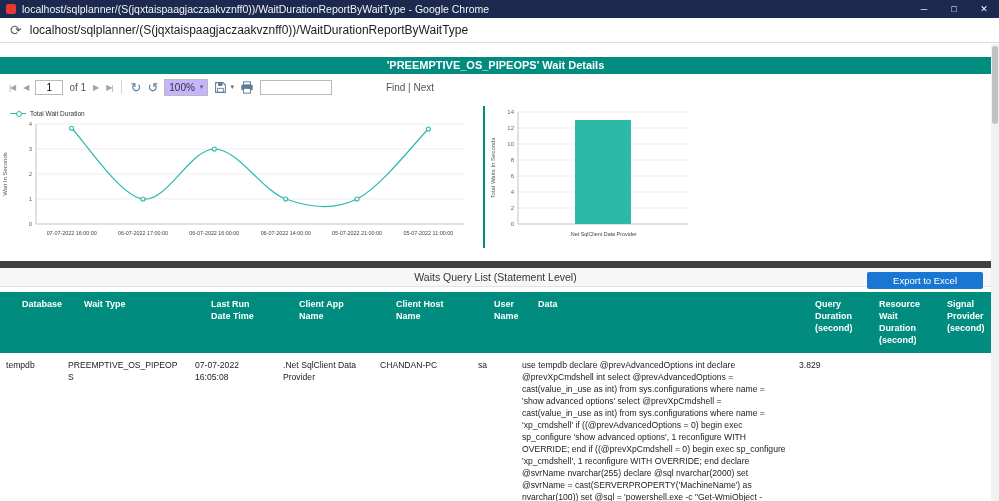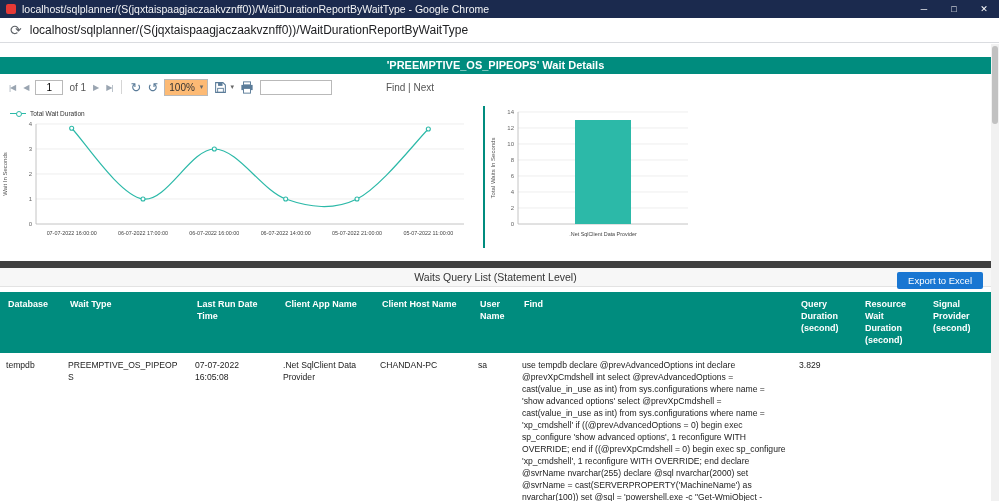--- a/index.html
+++ b/index.html
@@ -39,21 +39,21 @@
     height:26px;display:flex;align-items:center;gap:6px;padding:0 8px;
     font-size:10px;color:#444;background:#fff;
   }
   .nav-btn{color:#9aa5b1;font-size:8px;padding:0 1px;letter-spacing:-1px;cursor:default;}
   .page-input{width:28px;height:15px;font-size:10px;border:1px solid #b9b9b9;text-align:center;padding:0;}
   .of-label{color:#555;}
   .sep{width:1px;height:14px;background:#d5d5d5;margin:0 2px;}
   .tool-icon{color:#5b7c99;font-size:13px;line-height:1;cursor:default;}
   .zoom-select{
     border:1px solid #b9b9b9;height:17px;font-size:10px;color:#333;
-    display:flex;align-items:center;gap:5px;padding:0 4px;background:#fdba74;
+    display:flex;align-items:center;gap:5px;padding:0 4px;background:#c4b5fd;
   }
   .caret{font-size:7px;color:#666;}
   .save-group{display:flex;align-items:center;gap:3px;}
   .find-input{width:72px;height:15px;border:1px solid #b9b9b9;padding:0 2px;font-size:10px;}
   .find-label{color:#555;padding-left:48px;}
   
   .charts-row{display:flex;margin-top:6px;align-items:flex-start;}
   .chart-panel{background:#fff;}
   .line-panel{width:480px;}
   .bar-panel{width:212px;}
@@ -73,27 +73,27 @@
   svg.chart{display:block;}
   svg text{font-family:"Liberation Sans", sans-serif;}
   
   .section-bar{
     position:relative;margin-top:13px;height:26px;background:#f7f7f7;
     border-top:7px solid #404040;border-bottom:1px solid #e3e3e3;
     display:flex;align-items:center;justify-content:center;font-size:10.5px;color:#333;
   }
   .export-btn{
     position:absolute;right:8px;top:4px;background:var(--export);color:#fff;border:none;
-    font-size:9.5px;padding:3px 11px;border-radius:2px;cursor:pointer;
+    font-size:9.5px;padding:3px 26px;border-radius:2px;cursor:pointer;
     font-family:"Liberation Sans", sans-serif;
   }
   table.wait-table{width:991px;border-collapse:collapse;table-layout:fixed;margin-top:5px;}
   table.wait-table th{
     background:var(--accent);color:#fff;text-align:left;vertical-align:top;
-    font-size:9px;font-weight:bold;padding:6px 8px;line-height:1.35;
+    font-size:9px;font-weight:bold;padding:6px 22px;line-height:1.35;
   }
   table.wait-table td{
     font-size:8.6px;color:#222;vertical-align:top;padding:6px 6px;line-height:1.4;
     word-wrap:break-word;
   }
   td.query-cell{font-size:7.9px;line-height:1.42;color:#1a1a1a;}
   
   .scrollbar{position:absolute;top:44px;right:0;bottom:0;width:8px;background:#f1f1f1;}
   .scrollbar .thumb{width:6px;height:78px;background:#c1c1c1;margin:2px auto 0 auto;border-radius:3px;}
 </style>
@@ -232,21 +232,21 @@
         <col style="width:66px">
     </colgroup>
     <thead>
       <tr>
         <th>Database</th>
         <th>Wait Type</th>
         <th>Last Run Date Time</th>
         <th>Client App Name</th>
         <th>Client Host Name</th>
         <th>User Name</th>
-        <th>Find</th>
+        <th>Data</th>
         <th>Query Duration (second)</th>
         <th>Resource Wait Duration (second)</th>
         <th>Signal Provider (second)</th>
       </tr>
     </thead>
     <tbody>
       <tr>
         <td>tempdb</td>
         <td>PREEMPTIVE_OS_PIPEOPS</td>
         <td>07-07-2022 16:05:08</td>

